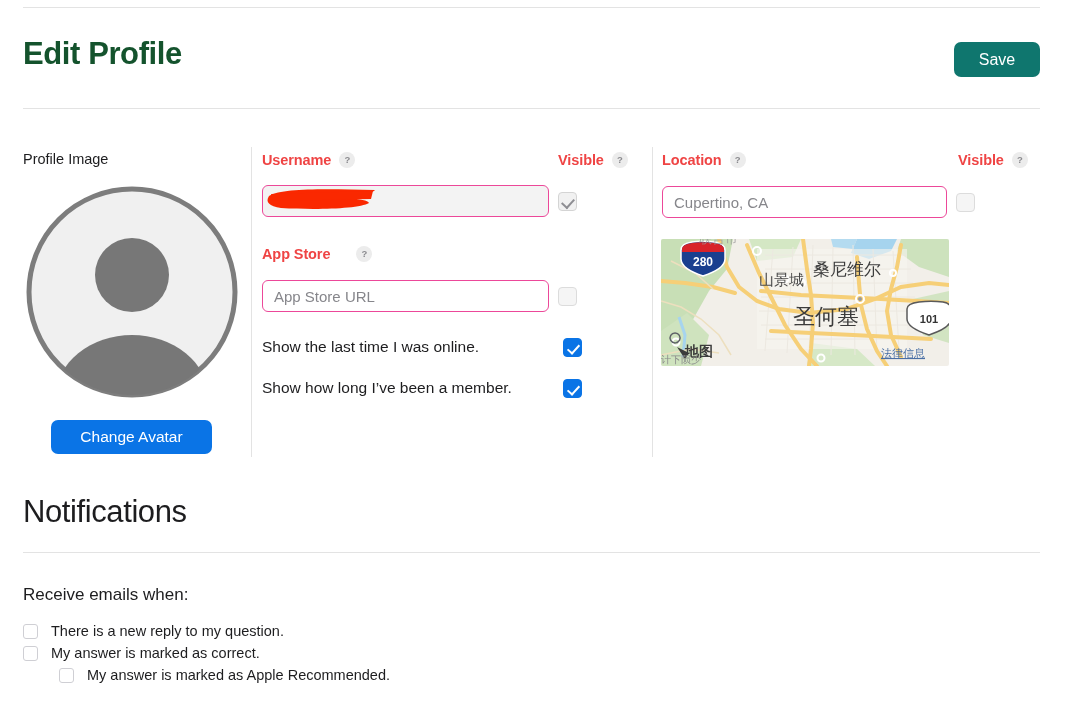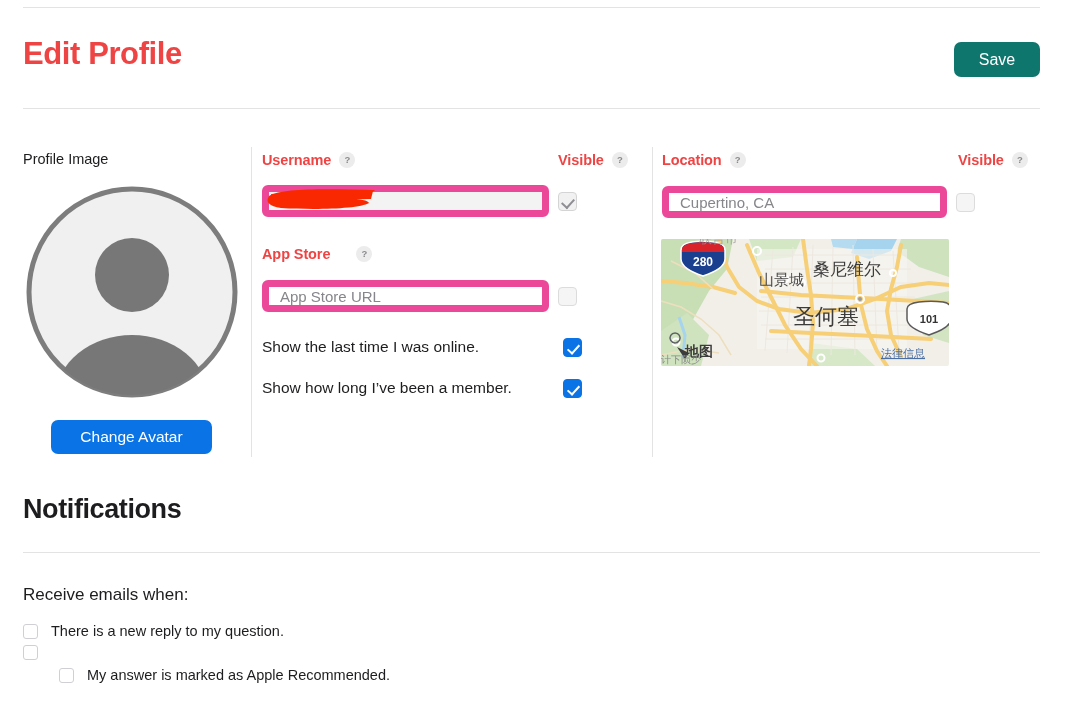--- a/index.html
+++ b/index.html
@@ -17,21 +17,21 @@
     position: absolute; left: 23px; width: 1017px;
     height: 1px; background: #e3e3e3;
   }
   #rule-top    { top: 7px; }
   #rule-under-title { top: 108px; }
   #rule-under-notif { top: 552px; }
 
   
   .page-title {
     position: absolute; left: 23px; top: 38px;
-    font-size: 31px; font-weight: bold; color: #ef4444;
+    font-size: 31px; font-weight: bold; color: #14532d;
     letter-spacing: -0.4px; line-height: 1;
   }
   .save-button {
     position: absolute; left: 954px; top: 42px;
     width: 86px; height: 35px;
     background: #0f766e; border: none; border-radius: 7px;
     color: #ffffff; font-size: 16px;
     font-family: "Liberation Sans", sans-serif;
     cursor: pointer; padding: 0;
     display: flex; align-items: center; justify-content: center;
@@ -77,21 +77,21 @@
   .help-icon {
     width: 16px; height: 16px; border-radius: 50%;
     background: #ececec; color: #8a8a8e;
     font-size: 9.5px; line-height: 16px; text-align: center;
     display: inline-block; cursor: pointer; font-weight: bold;
   }
 
   
   .text-input {
     position: absolute; height: 32px;
-    border: 7px solid #ec4899; border-radius: 6px;
+    border: 1px solid #ec4899; border-radius: 6px;
     background: #ffffff; color: #1d1d1f;
     font-size: 15px; font-family: "Liberation Sans", sans-serif;
     padding: 0 11px; outline: none;
   }
   .text-input::placeholder { color: #86868b; }
   .text-input.disabled { background: #f3f3f3; }
 
   
   .redaction {
     position: absolute; pointer-events: none;
@@ -132,21 +132,21 @@
   
   .map-thumb {
     position: absolute; left: 661px; top: 239px;
     width: 288px; height: 127px;
     border-radius: 2px; overflow: hidden;
   }
 
   
   .section-title {
     position: absolute; left: 23px; top: 496px;
-    font-size: 27px; font-weight: bold; color: #1d1d1f;
+    font-size: 31px; font-weight: normal; color: #1d1d1f;
     letter-spacing: -0.4px; line-height: 1;
   }
   .notif-intro {
     position: absolute; left: 23px; top: 585px;
     font-size: 17px; color: #1d1d1f;
   }
   .notif-row { position: absolute; left: 23px; display: flex; align-items: center; }
   .notif-row .cb {
     position: relative; width: 15px; height: 15px;
     border-radius: 3px; background: #ffffff; border: 1px solid #cfcfd4;
@@ -306,19 +306,20 @@
   <div class="section-title">Notifications</div>
   <div class="hrule" id="rule-under-notif"></div>
   <div class="notif-intro">Receive emails when:</div>
 
   <div class="notif-row" style="top:623px;">
     <span class="cb"></span>
     <span class="lbl">There is a new reply to my question.</span>
   </div>
   <div class="notif-row" style="top:645px;">
     <span class="cb"></span>
+    <span class="lbl">My answer is marked as correct.</span>
   </div>
   <div class="notif-row" style="top:667px;padding-left:36px;">
     <span class="cb"></span>
     <span class="lbl">My answer is marked as Apple Recommended.</span>
   </div>
 
 </div>
 
 </body></html>

